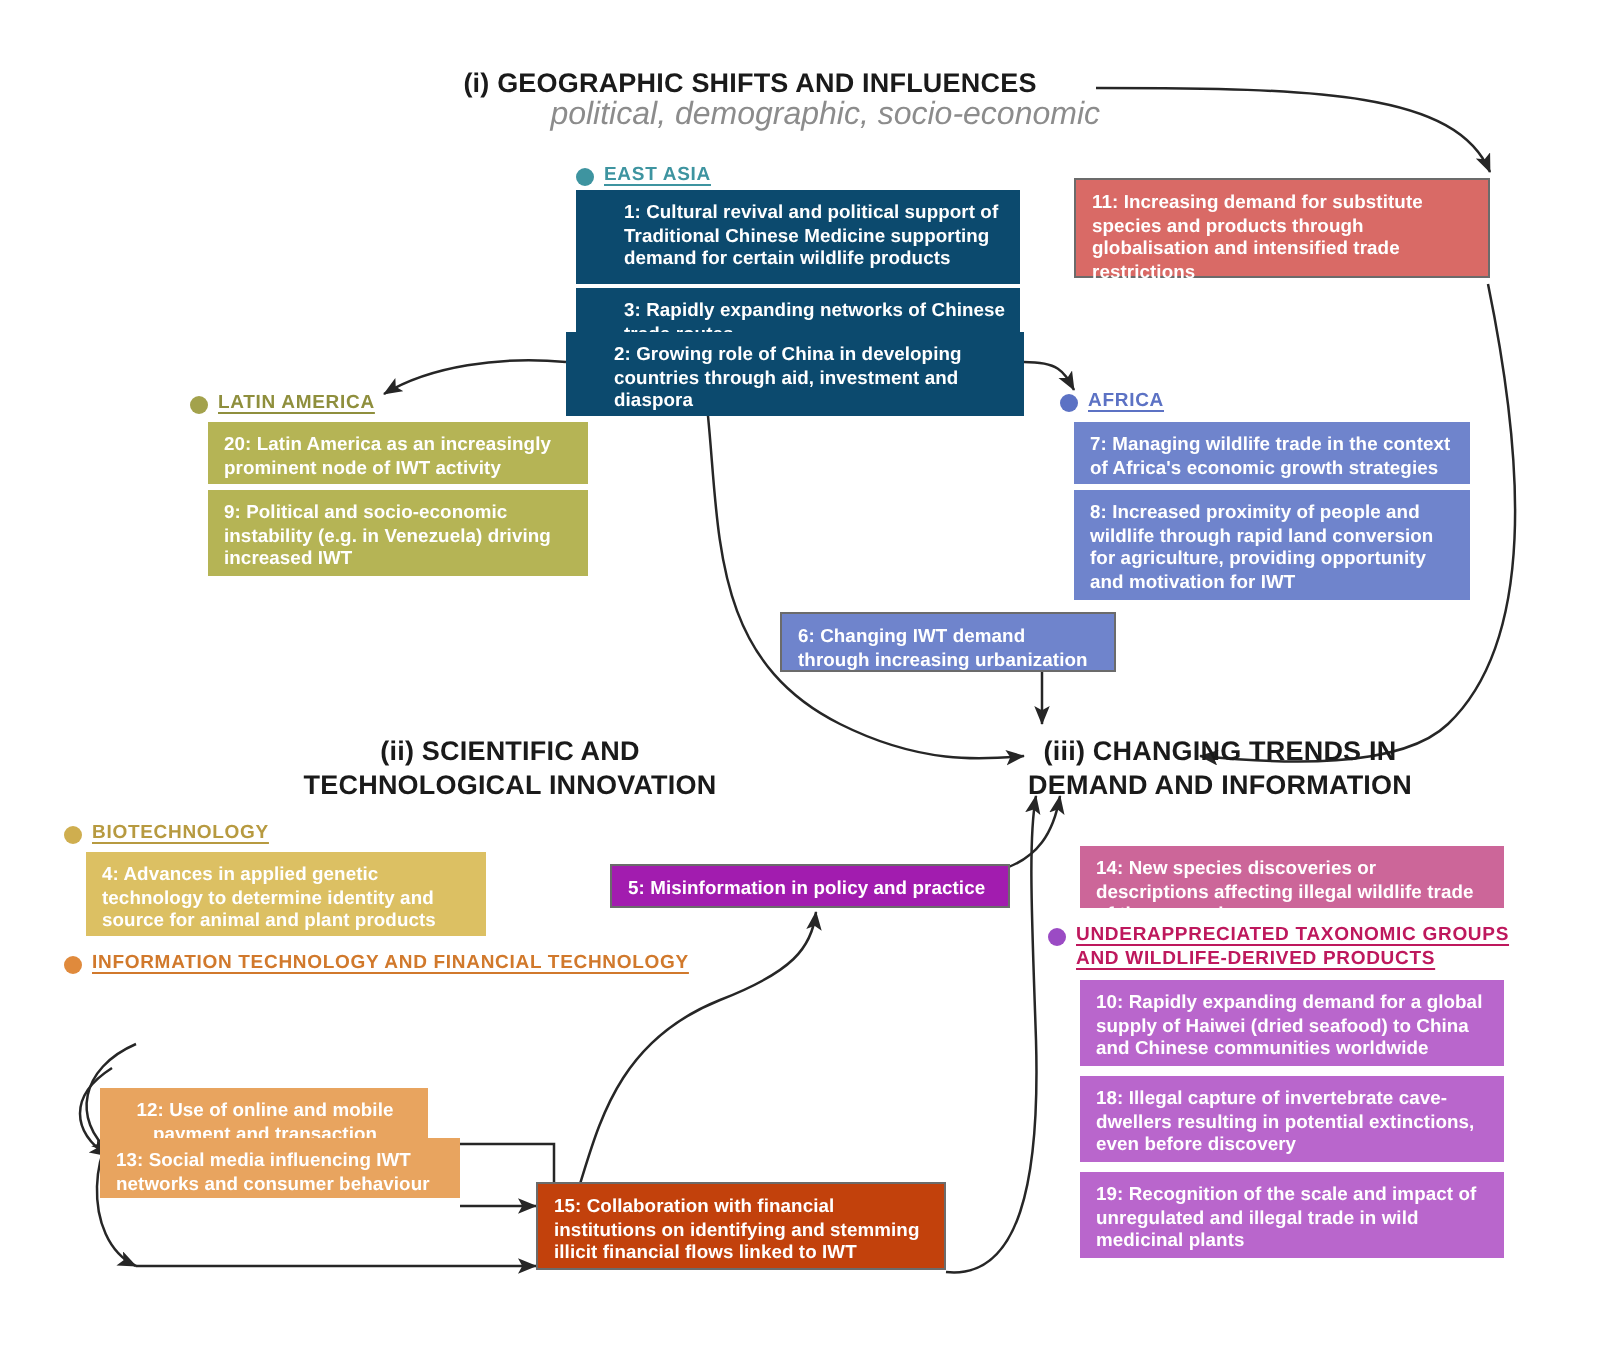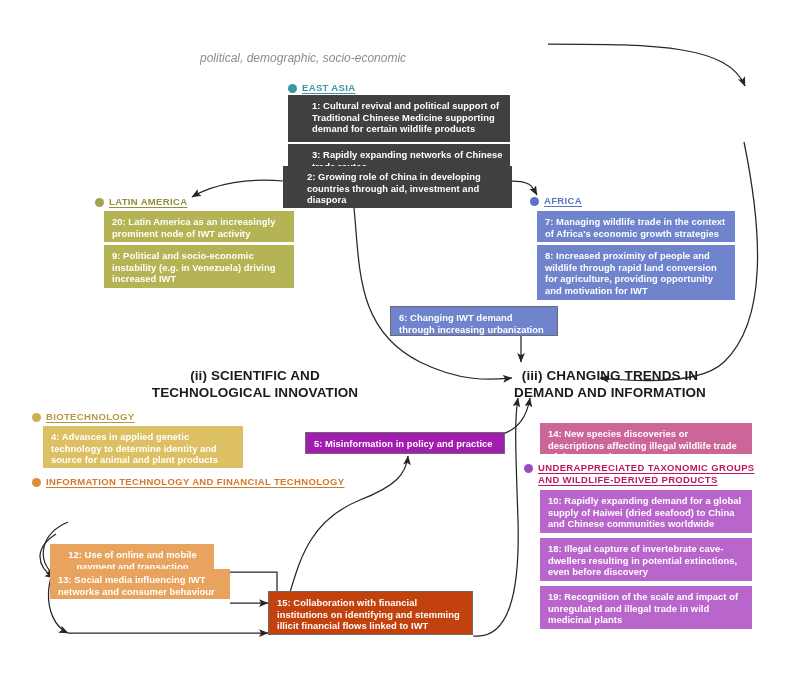--- a/index.html
+++ b/index.html
@@ -10,22 +10,22 @@
   }
   #canvas{position:absolute;left:0;top:0;width:810px;height:681px;}
   svg.arrows{position:absolute;left:0;top:0;width:810px;height:681px;pointer-events:none;}
 
   
   .sec-title{
     position:absolute;text-align:center;font-weight:bold;color:#1a1a1a;
     font-size:13.5px;line-height:16px;letter-spacing:.1px;
   }
   .sec-sub{
-    position:absolute;text-align:left;font-style:italic;color:#8c8c8c;
-    font-size:12px;line-height:12px;
+    position:absolute;text-align:right;font-style:italic;color:#8c8c8c;
+    font-size:16px;line-height:12px;
   }
 
   
   .grp{position:absolute;display:flex;align-items:flex-start;gap:5px;}
   .grp .dot{
     width:9px;height:9px;border-radius:50%;flex:0 0 9px;margin-top:2px;
   }
   .grp .lbl{
     font-size:9.5px;font-weight:600;letter-spacing:.35px;line-height:12px;
     text-decoration:underline;text-underline-offset:2px;
@@ -34,21 +34,21 @@
   
   .box{
     position:absolute;box-sizing:border-box;
     color:#ffffff;font-weight:bold;font-size:9.4px;line-height:11.6px;
     padding:5px 7px 5px 8px;
     letter-spacing:.05px;
   }
   .box.outlined{border:1px solid #6b6b6b;}
 
   
-  .c-teal   {background:#404040;padding-left:24px;}
+  .c-teal   {background:#0c4a6e;padding-left:24px;}
   .c-red    {background:#d96a66;}
   .c-olive  {background:#b5b455;}
   .c-blue   {background:#6f84cc;}
   .c-gold   {background:#dcc063;}
   .c-orange {background:#e8a45f;}
   .c-orange2{background:#c2410c;}
   .c-green  {background:#a21caf;}
   .c-pink   {background:#cc6699;}
   .c-purple {background:#b966cc;}
 </style>
@@ -88,31 +88,33 @@
       <path d="M230,603 L268,603"></path>
 
       <path d="M68,633 L240,633 L268,633"></path>
 
       <path d="M290,592 C300,560 310,520 360,500 C396,486 406,474 408,456"></path>
 
       <path d="M473,636 C510,640 520,590 518,520 C516,460 514,420 518,398"></path>
     </g>
   </svg>
 
+  <div class="sec-title" style="left:200px;top:34px;width:350px;">(i) GEOGRAPHIC SHIFTS AND INFLUENCES</div>
   <div class="sec-sub" style="left:200px;top:52px;width:350px;">political, demographic, socio-economic</div>
 
   <div class="grp" style="left:288px;top:82px;">
     <span class="dot" style="background:#3e94a0;"></span>
     <span class="lbl" style="color:#3e94a0;">EAST ASIA</span>
   </div>
 
   <div class="box c-teal" style="left:288px;top:95px;width:222px;height:47px;">1: Cultural revival and political support of Traditional Chinese Medicine supporting demand for certain wildlife products</div>
   <div class="box c-teal" style="left:288px;top:144px;width:222px;height:30px;">3: Rapidly expanding networks of Chinese trade routes</div>
   <div class="box c-teal" style="left:283px;top:166px;width:229px;height:42px;">2: Growing role of China in developing countries through aid, investment and diaspora</div>
 
+  <div class="box c-red outlined" style="left:537px;top:89px;width:208px;height:50px;">11: Increasing demand for substitute species and products through globalisation and intensified trade restrictions</div>
 
   <div class="grp" style="left:95px;top:196px;">
     <span class="dot" style="background:#a3a24c;"></span>
     <span class="lbl" style="color:#8f8f3d;">LATIN AMERICA</span>
   </div>
 
   <div class="box c-olive" style="left:104px;top:211px;width:190px;height:31px;">20: Latin America as an increasingly prominent node of IWT activity</div>
   <div class="box c-olive" style="left:104px;top:245px;width:190px;height:43px;">9: Political and socio-economic instability (e.g. in Venezuela) driving increased IWT</div>
 
   <div class="grp" style="left:530px;top:195px;">

